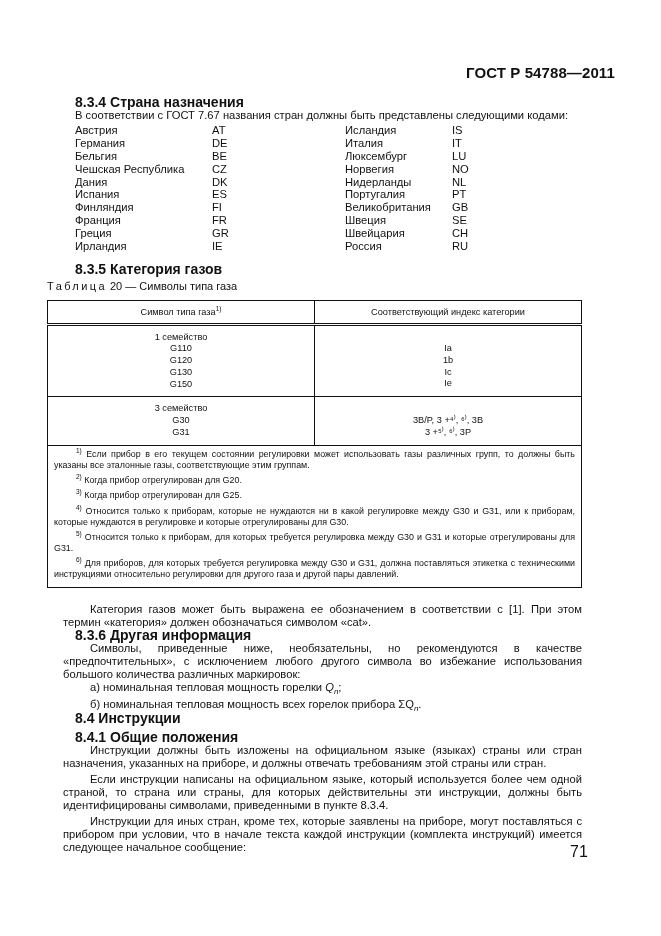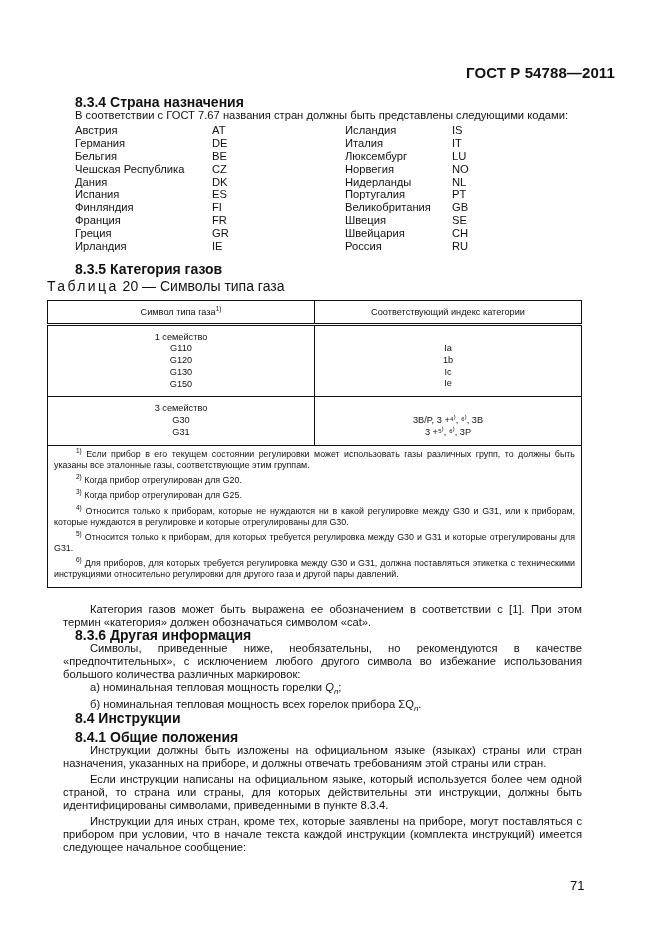--- a/index.html
+++ b/index.html
@@ -6,35 +6,35 @@
   body { width: 661px; height: 936px; position: relative; overflow: hidden;
          font-family: "Liberation Sans", sans-serif; color: #111; font-size: 11.2px; }
   .abs { position: absolute; }
   .hdr { left: 466px; top: 64px; font-weight: bold; font-size: 15px; letter-spacing: 0.1px; }
   .h { font-weight: bold; font-size: 14px; }
   .line { white-space: nowrap; line-height: 13px; }
   .country-list { left: 75px; top: 124px; width: 440px; }
   .crow { position: relative; height: 12.9px; line-height: 12.9px; }
   .crow span { position: absolute; top: 0; }
   .c1 { left: 0; } .c2 { left: 137px; } .c3 { left: 270px; } .c4 { left: 377px; }
-  .tcap { left: 47px; top: 280px; font-size: 14px; }
+  .tcap { left: 47px; top: 280px; font-size: 11px; }
   .tcap .sp { letter-spacing: 2.4px; }
   table.gas { position: absolute; left: 47px; top: 300px; width: 535px; border-collapse: collapse;
               font-size: 9.2px; }
   table.gas td { border: 1.3px solid #111; text-align: center; vertical-align: middle; padding: 0; }
   table.gas td.col1 { width: 266px; }
   table.gas tr.head td { height: 22px; border-bottom: 3.5px double #111; }
   .cell-lines div { line-height: 11.7px; }
   .fam1 td { height: 59px; } .fam2 td { height: 38px; } .fam3 td { height: 37px; }
   table.gas td.notes { text-align: left; padding: 3px 6px 3px 6px; font-size: 8.9px; height: 125px; vertical-align: top; }
   .note { line-height: 11px; text-indent: 22px; margin-bottom: 4.2px; text-align: justify; }
   sup { font-size: 6.5px; vertical-align: 4px; line-height: 0; }
   .para { left: 63px; width: 519px; line-height: 12.9px; text-align: justify; }
   .ind { text-indent: 27px; }
-  .pageno { left: 570px; top: 878px; font-size: 13px; }
+  .pageno { left: 570px; top: 843px; font-size: 16px; }
   .list-item { padding-left: 27px; line-height: 13px; }
   i { font-style: italic; }
 </style>
 </head>
 <body>
 
 <div class="abs hdr">ГОСТ Р 54788—2011</div>
 
 <div class="abs h line" style="left:75px; top:96px;">8.3.4  Страна назначения</div>
 <div class="abs line" style="left:75px; top:109px;">В соответствии с ГОСТ 7.67 названия стран должны быть представлены следующими кодами:</div>

